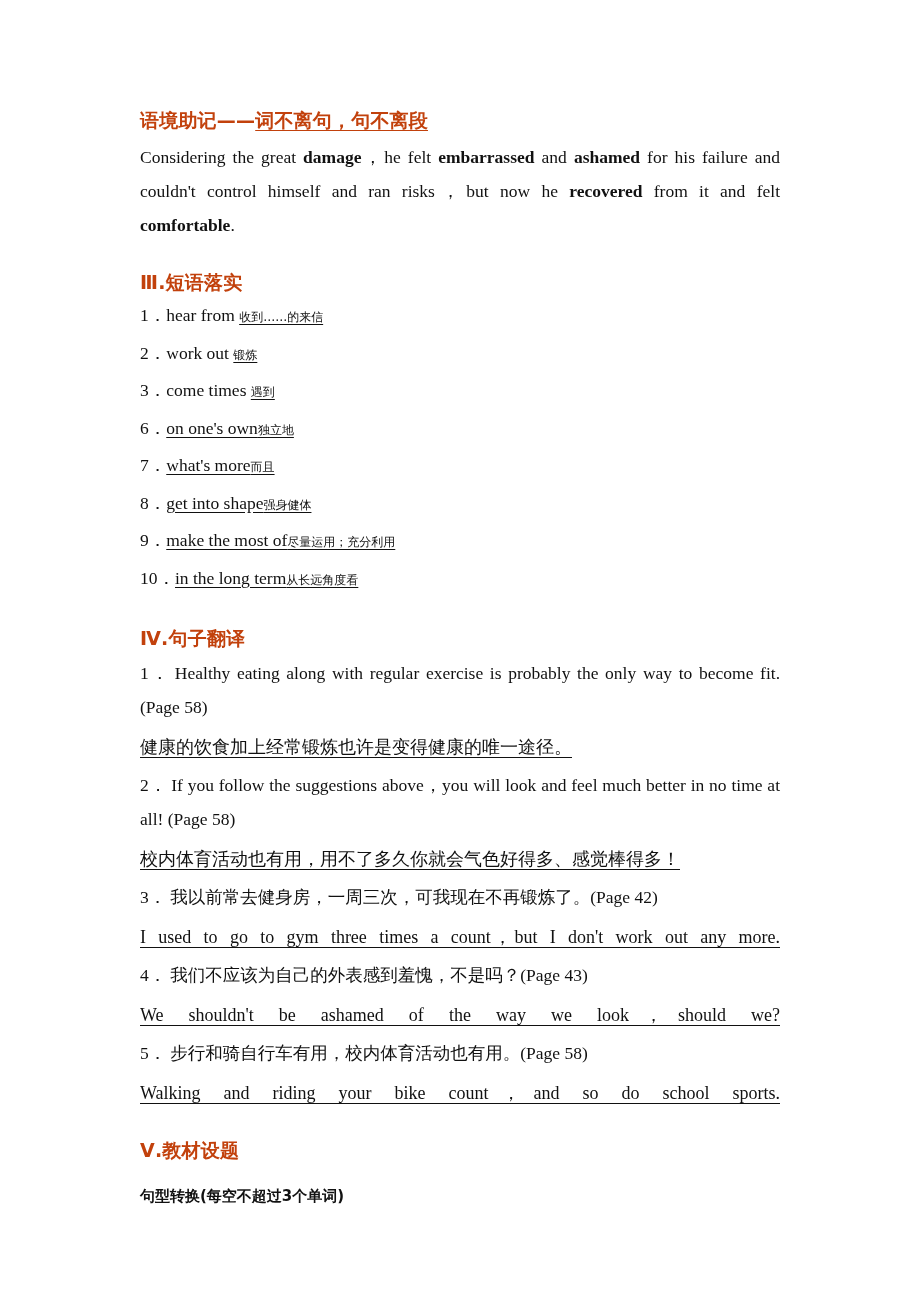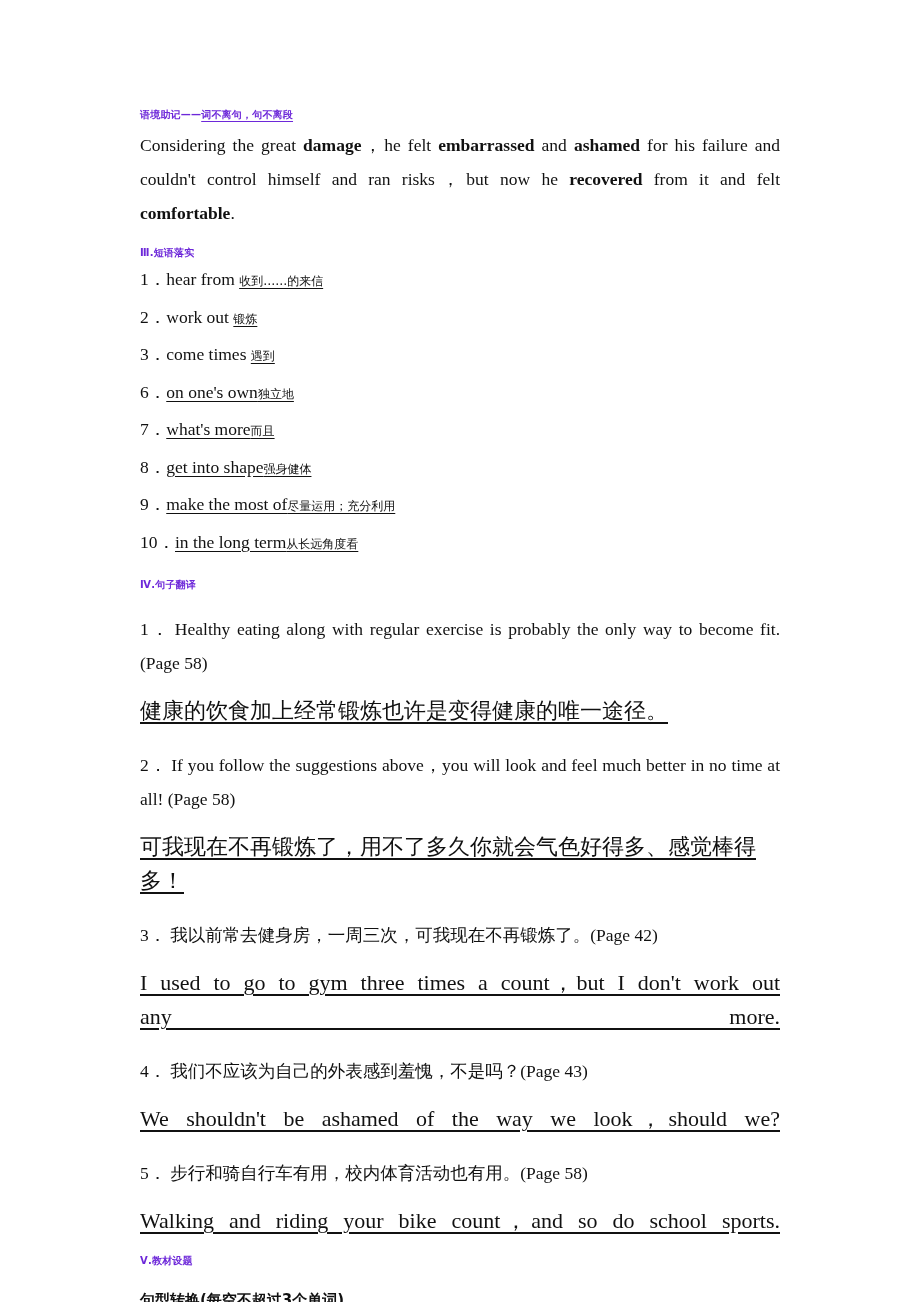--- a/index.html
+++ b/index.html
@@ -19,35 +19,35 @@
     position: absolute;
     left: 140px;
     top: 0;
     width: 640px;
   }
 
   
   .sec-title {
     font-family: "DejaVu Sans", "Liberation Sans", sans-serif;
     font-weight: bold;
-    font-size: 10px;
+    font-size: 19px;
     letter-spacing: 0.2px;
-    color: #6d28d9;
+    color: #c2410c;
     white-space: nowrap;
   }
   .ctx-title {
     margin-top: 108px;
     margin-bottom: 0;
   }
   .ctx-title .u {
     text-decoration: underline;
     text-underline-offset: 3px;
   }
   .sec-head {
-    margin-top: 16px;
+    margin-top: 28px;
     margin-bottom: 2px;
   }
   .sub-head {
     font-family: "DejaVu Sans", "Liberation Sans", sans-serif;
     font-weight: bold;
     font-size: 15px;
     margin-top: 23px;
   }
 
   
@@ -80,29 +80,29 @@
   }
   .cn-serif {
     font-family: "DejaVu Serif", "Liberation Serif", serif;
     font-size: 12px;
   }
 
   
   .tr-q {
     font-size: 17.5px;
     line-height: 34px;
-    margin-top: 20px;
+    margin-top: 4px;
     text-align: justify;
     text-align-last: left;
   }
   .tr-q .qnum { margin-right: 4px; }
   .tr-a {
-    font-size: 22px;
+    font-size: 18px;
     line-height: 34px;
-    margin-top: 14px;
+    margin-top: 6px;
     text-decoration: underline;
     text-underline-offset: 4px;
     display: block;
   }
   .tr-a.eng {
     text-align: justify;
     text-align-last: justify;
     white-space: normal;
   }
   .tr-a.eng-wide {
@@ -128,21 +128,21 @@
       <div class="row"><span class="num">8．</span><span class="ans">get into shape</span><span class="ans cn-serif">强身健体</span></div>
       <div class="row"><span class="num">9．</span><span class="ans">make the most of</span><span class="ans cn-serif">尽量运用；充分利用</span></div>
       <div class="row"><span class="num">10．</span><span class="ans">in the long term</span><span class="ans cn-serif">从长远角度看</span></div>
     </div>
 
   <div class="sec-title sec-head">Ⅳ.句子翻译</div>
   <div id="translation-list">
       <div class="tr-q"><span class="qnum">1．</span><span>Healthy eating along with regular exercise is probably the only way to become fit.(Page 58)</span></div>
       <span class="tr-a">健康的饮食加上经常锻炼也许是变得健康的唯一途径。</span>
       <div class="tr-q"><span class="qnum">2．</span><span>If you follow the suggestions above，you will look and feel much better in no time at all! (Page 58)</span></div>
-      <span class="tr-a">可我现在不再锻炼了，用不了多久你就会气色好得多、感觉棒得多！</span>
+      <span class="tr-a">校内体育活动也有用，用不了多久你就会气色好得多、感觉棒得多！</span>
       <div class="tr-q"><span class="qnum">3．</span><span>我以前常去健身房，一周三次，可我现在不再锻炼了。(Page 42)</span></div>
       <span class="tr-a eng eng-wide">I used to go to gym three times a count，but I don't work out any more.</span>
       <div class="tr-q"><span class="qnum">4．</span><span>我们不应该为自己的外表感到羞愧，不是吗？(Page 43)</span></div>
       <span class="tr-a eng eng-wide">We shouldn't be ashamed of the way we look，should we?</span>
       <div class="tr-q"><span class="qnum">5．</span><span>步行和骑自行车有用，校内体育活动也有用。(Page 58)</span></div>
       <span class="tr-a eng eng-wide">Walking and riding your bike count，and so do school sports.</span>
     </div>
 
   <div class="sec-title sec-head">Ⅴ.教材设题</div>
   <div class="sub-head">句型转换(每空不超过3个单词)</div>

